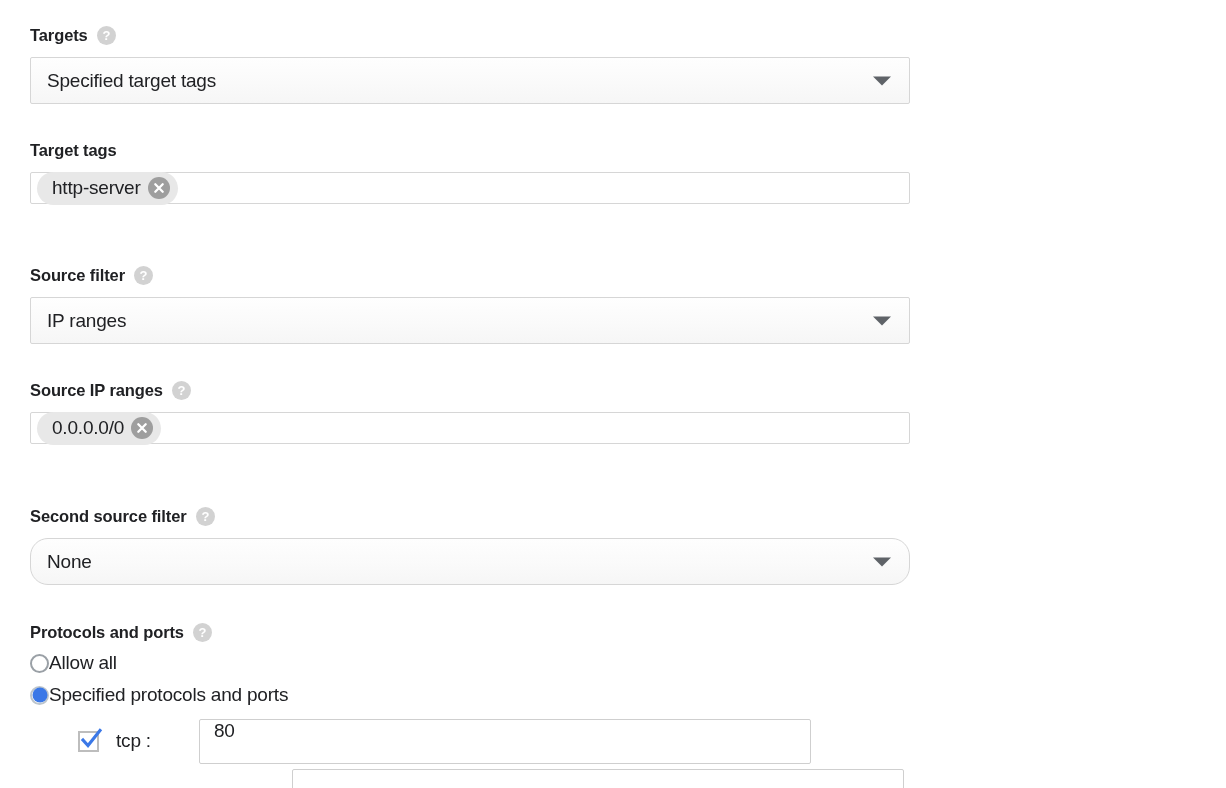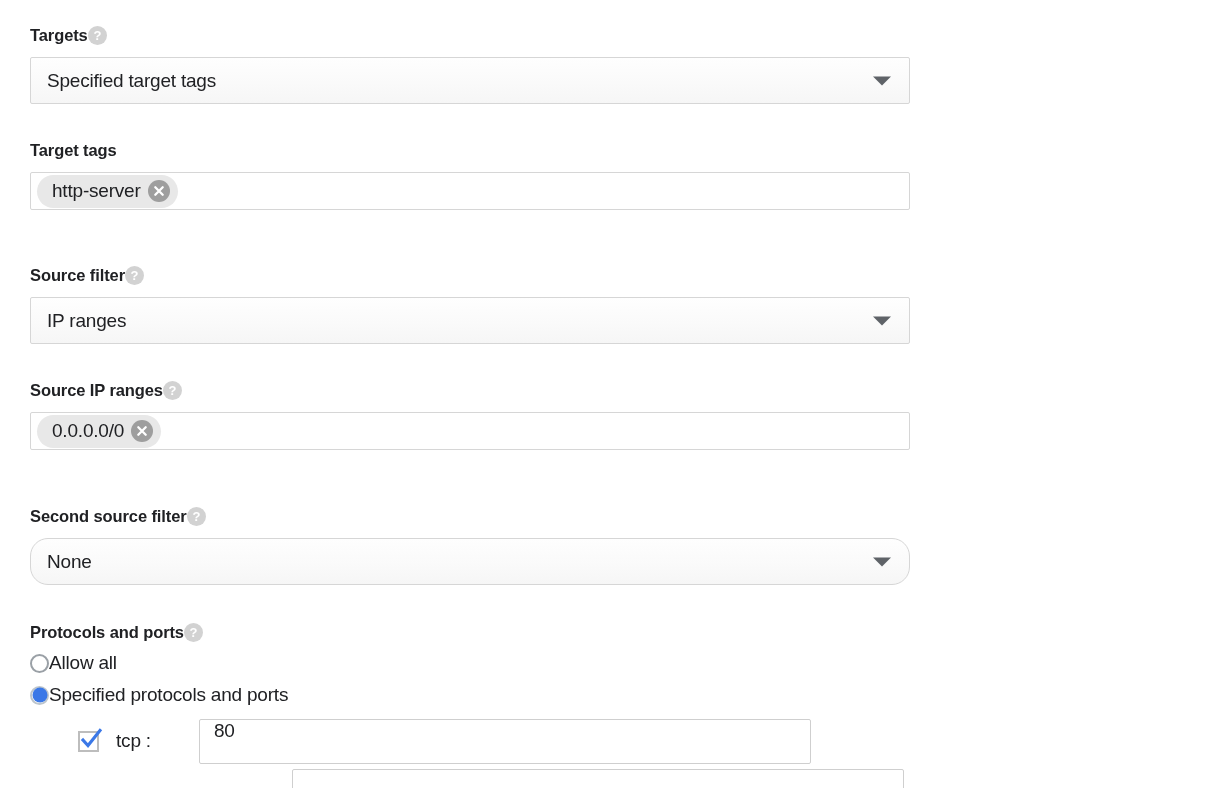--- a/index.html
+++ b/index.html
@@ -18,20 +18,21 @@
     padding: 0;
   }
 
   
   .field-group { position: absolute; left: 30px; }
 
   
   .label-row {
     display: flex;
     align-items: center;
+    gap: 9px;
     height: 22px;
     text-align: center;
   }
   .field-label {
     font-size: 16.5px;
     font-weight: bold;
     color: #202124;
     letter-spacing: -0.1px;
     white-space: nowrap;
   }
@@ -72,21 +73,21 @@
     transform: translateY(-50%);
     width: 0; height: 0;
     border-left: 9px solid transparent;
     border-right: 9px solid transparent;
     border-top: 9px solid #5f6368;
   }
 
   
   .chip-input {
     width: 880px;
-    height: 38px;
+    height: 32px;
     border: 1px solid #d6d6d6;
     border-radius: 2px;
     background: #ffffff;
     display: flex;
     align-items: center;
     padding: 0 6px;
   }
   .chip {
     display: inline-flex;
     align-items: center;

